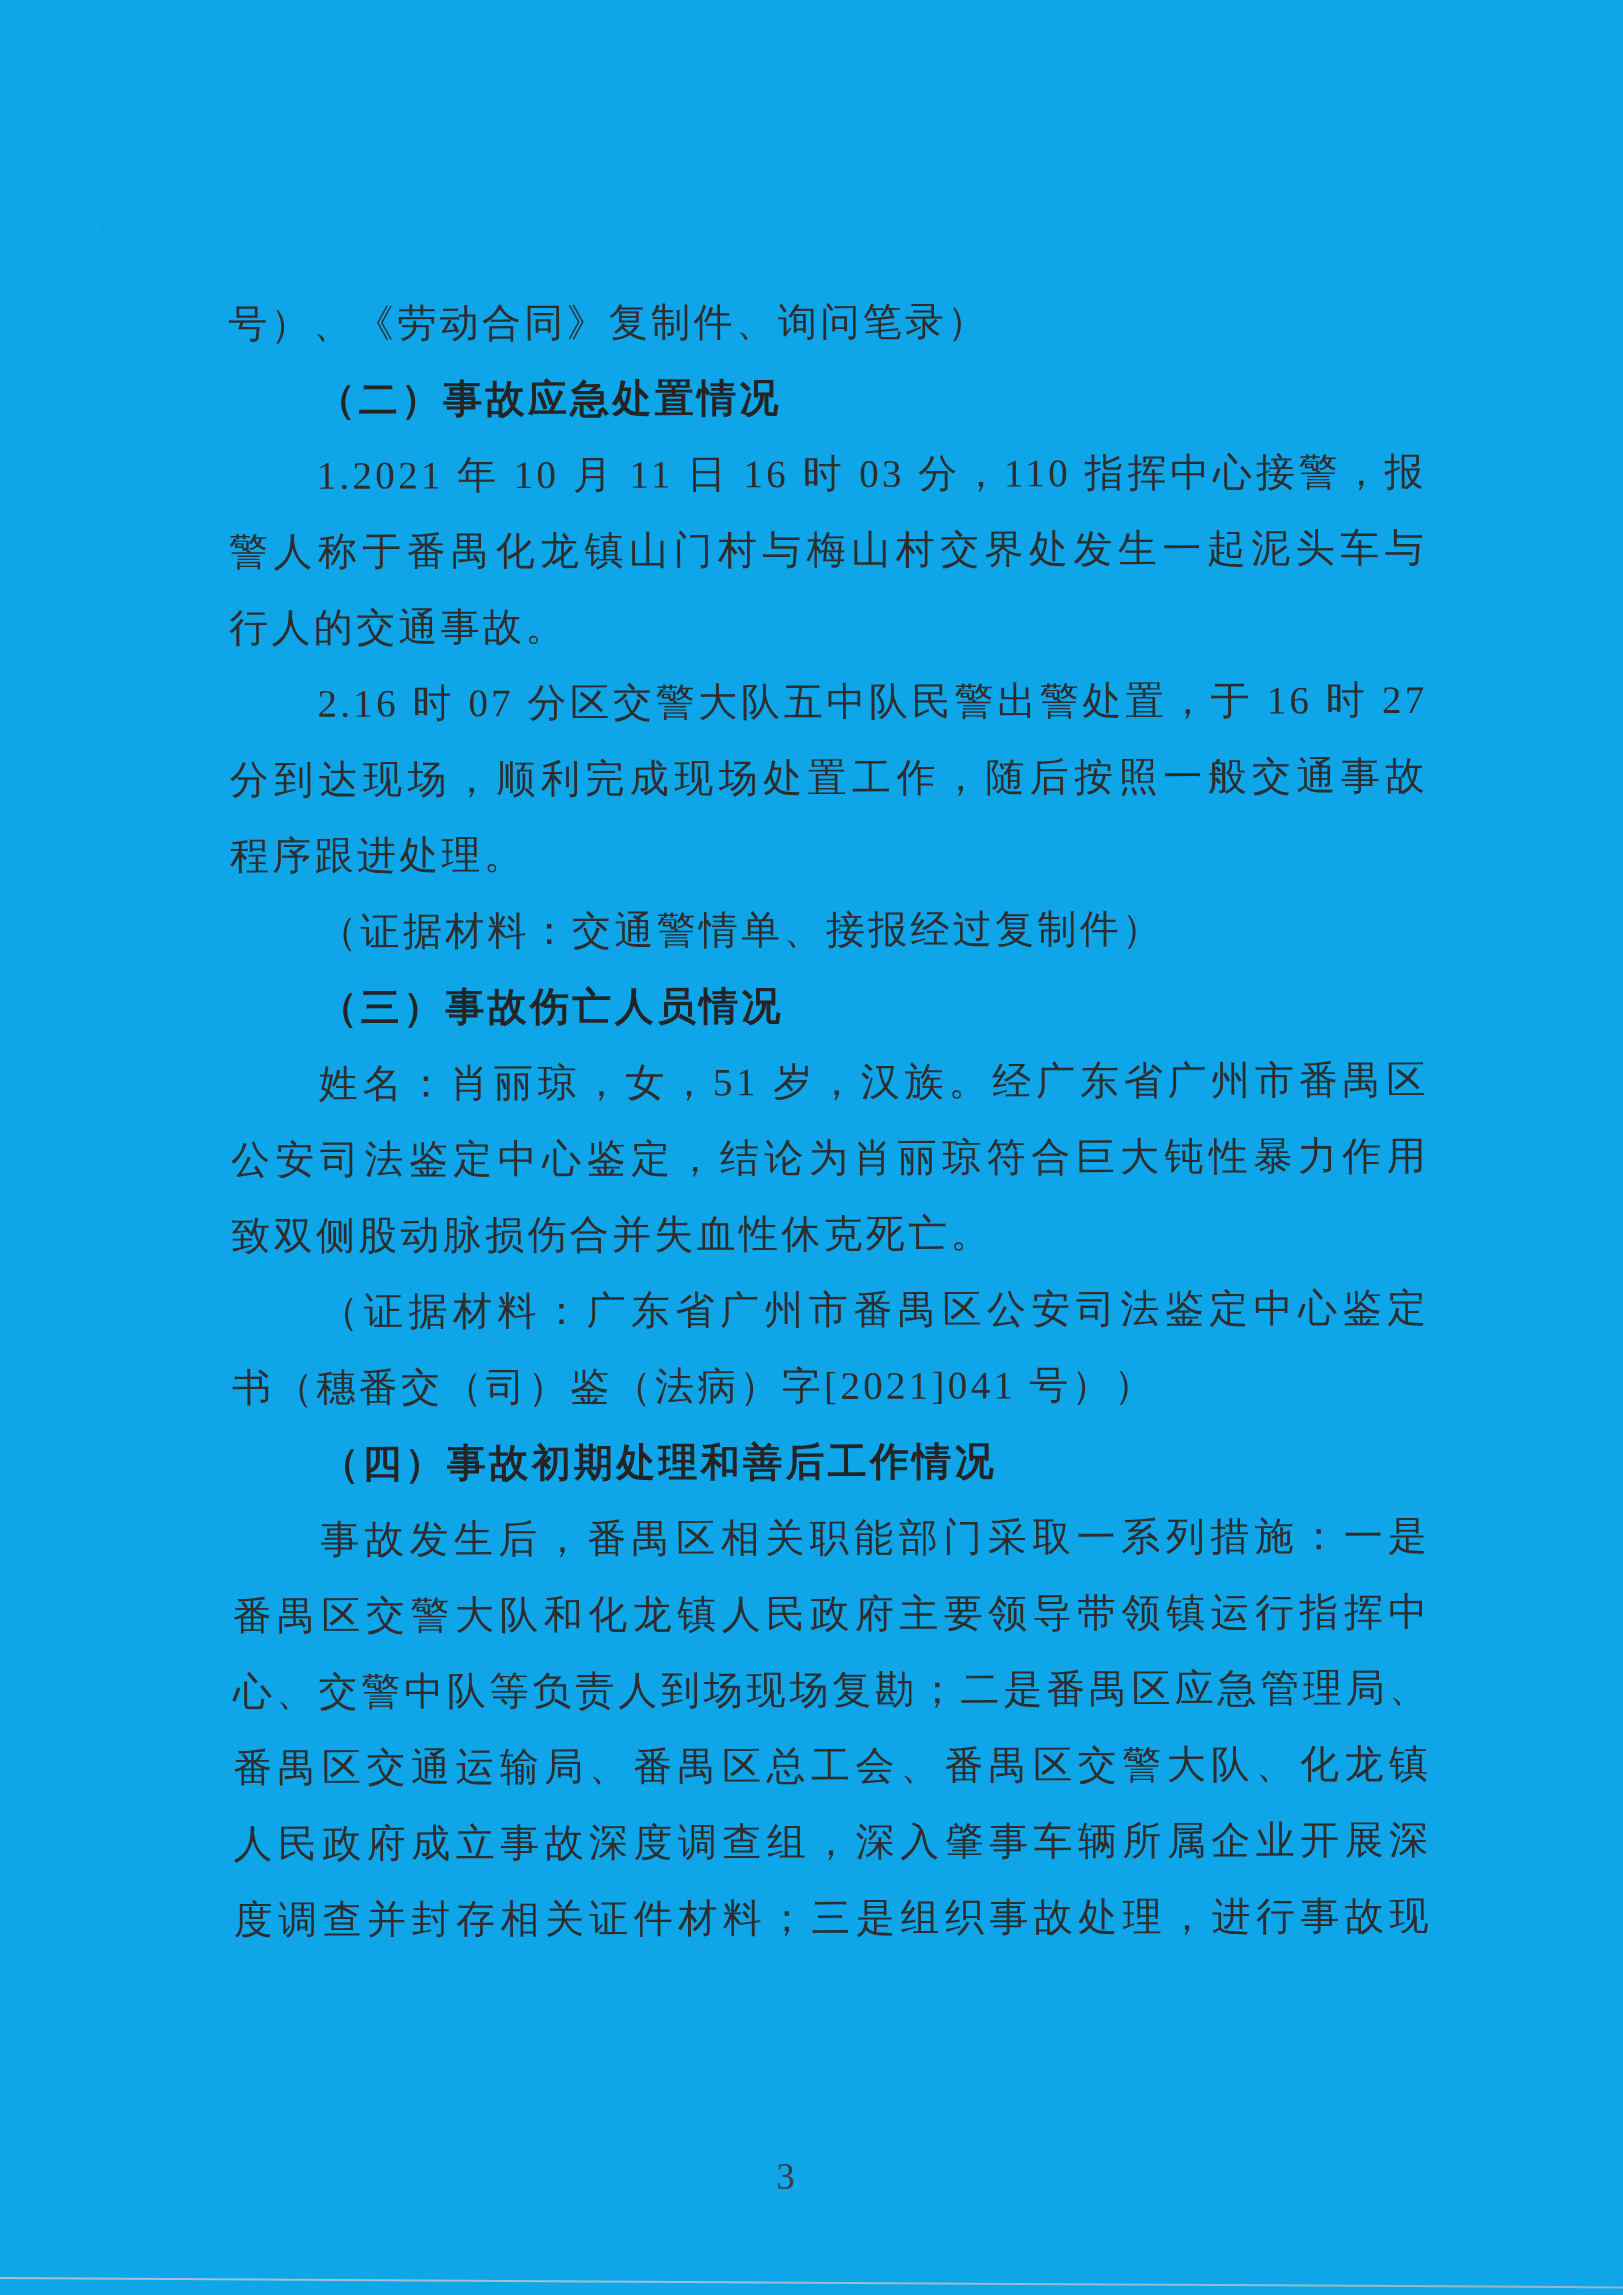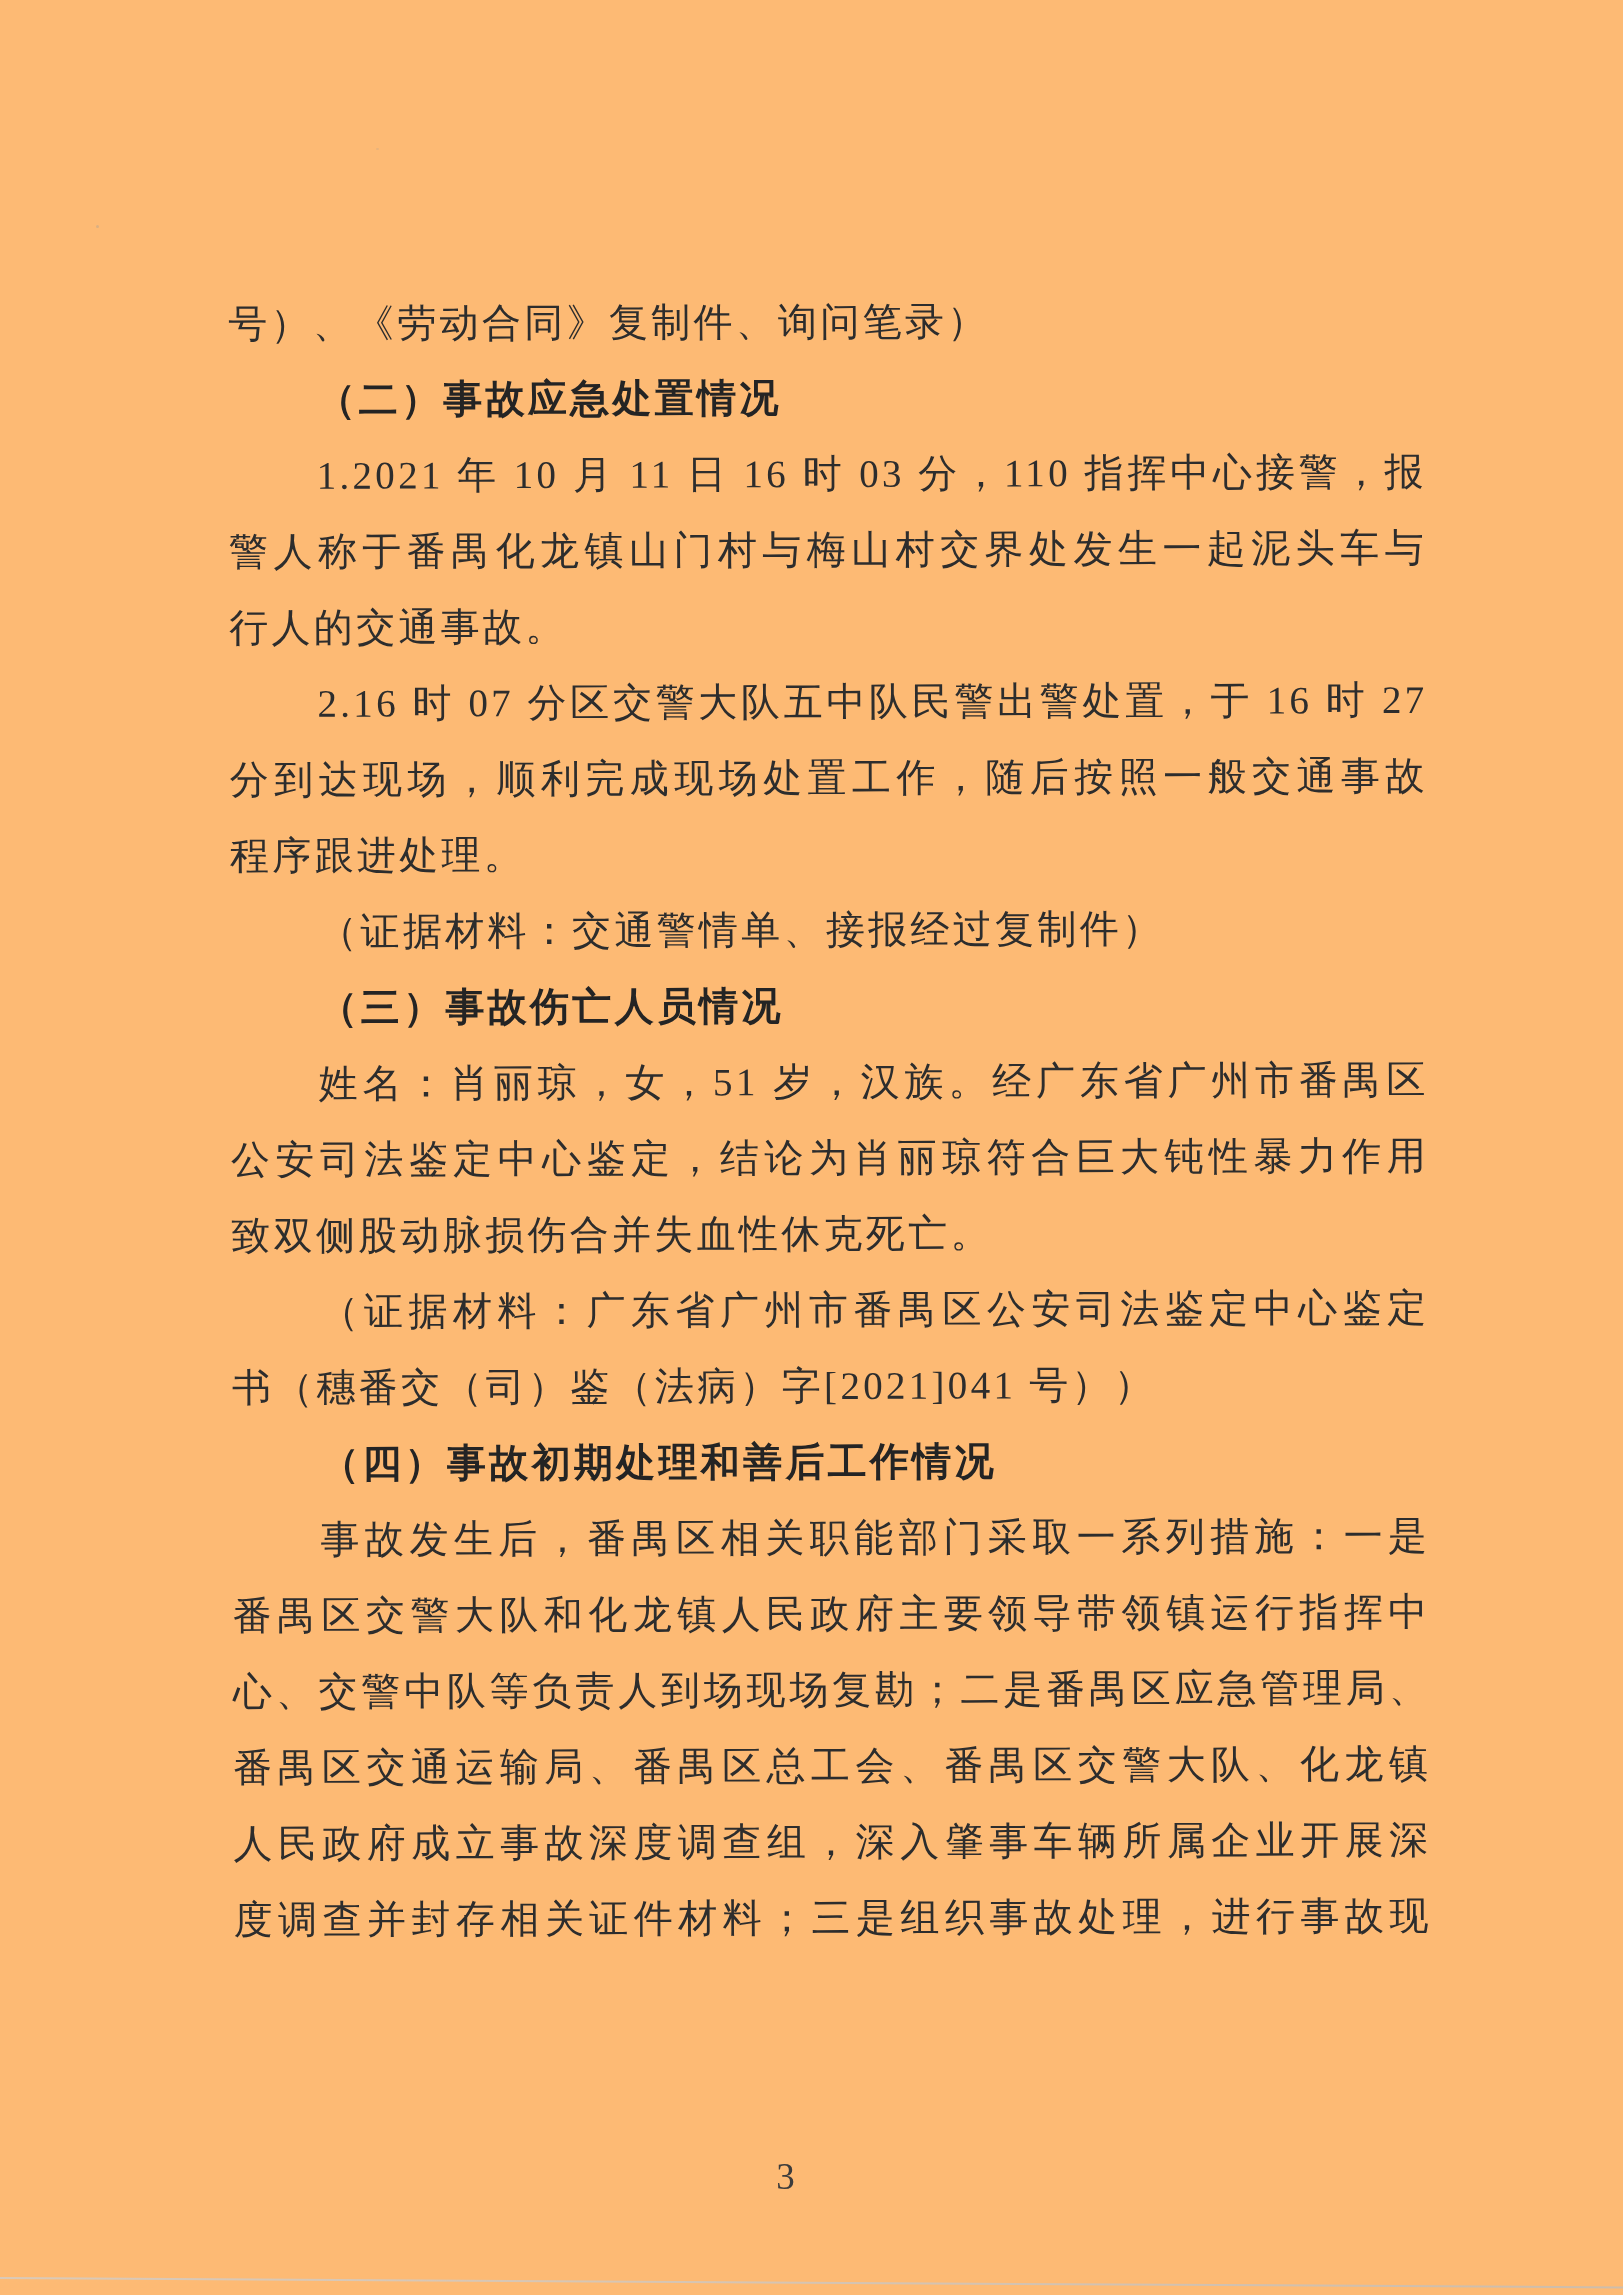--- a/index.html
+++ b/index.html
@@ -5,21 +5,21 @@
 <style>
   html, body {
     margin: 0;
     padding: 0;
     background: #ffffff;
   }
   .page {
     position: relative;
     width: 1623px;
     height: 2295px;
-    background: #fdba74;
+    background: #0ea5e9;
     overflow: hidden;
     font-family: "Liberation Serif", "DejaVu Serif", serif;
   }
   .content {
     position: absolute;
     left: 228px;
     top: 284px;
     width: 1198px;
     color: #2d2d2d;
     transform: rotate(-0.2deg);

